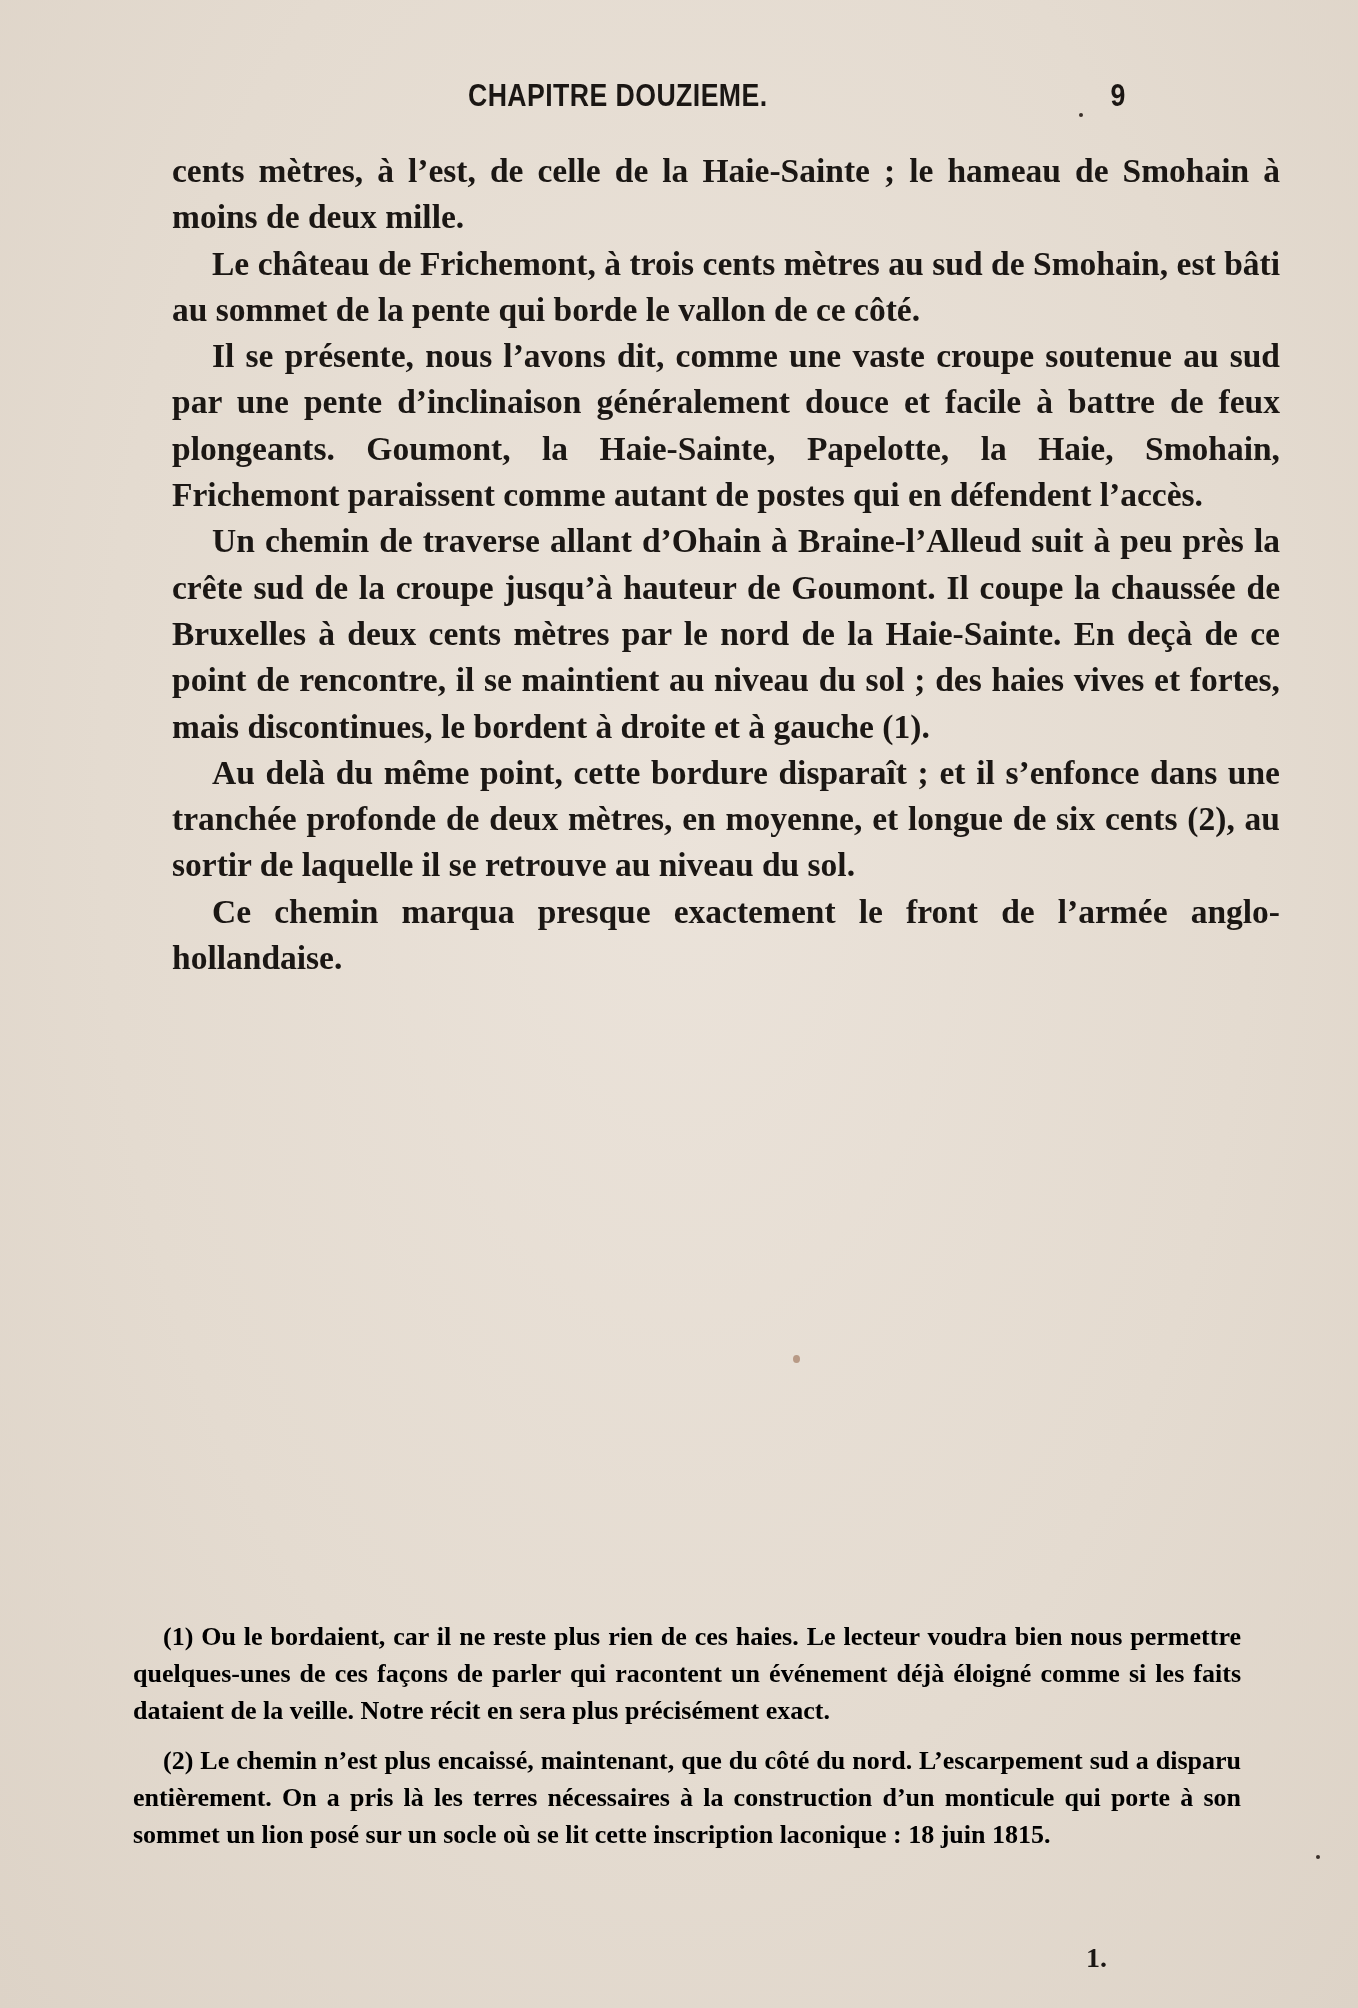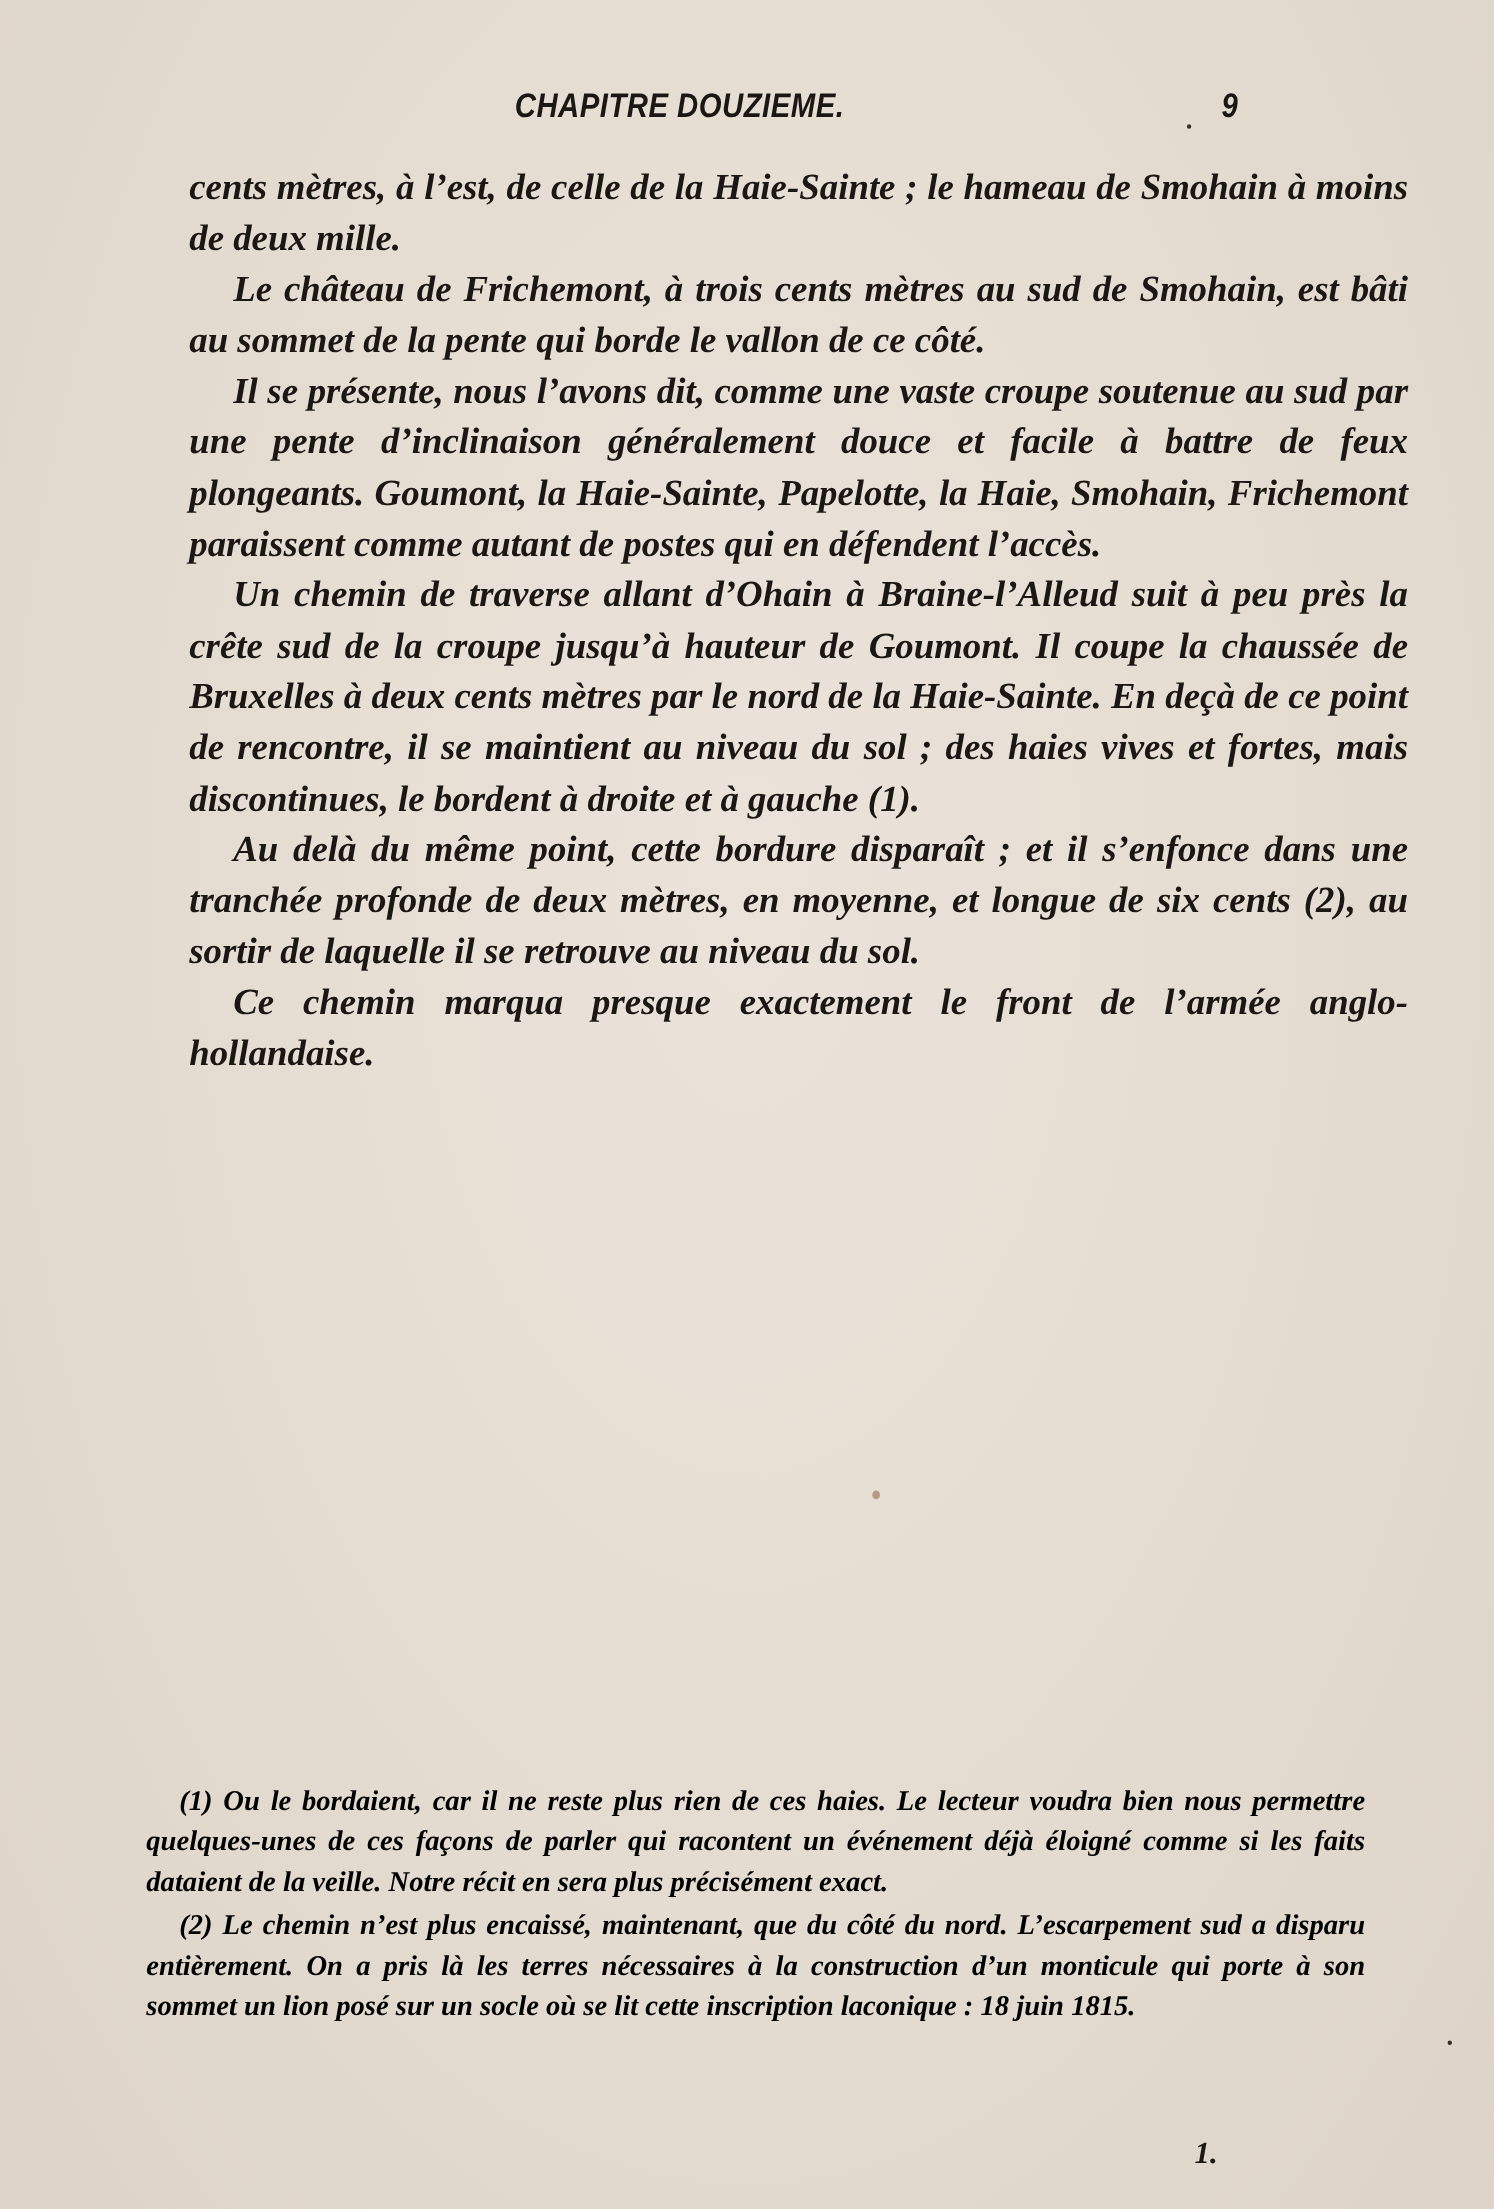--- a/index.html
+++ b/index.html
@@ -4,42 +4,42 @@
 <style>
   html, body { margin: 0; padding: 0; }
   body {
     width: 1358px; height: 2008px; overflow: hidden;
     background: #e6ddd3;
     background-image: radial-gradient(ellipse at 50% 40%, #ebe3da 0%, #e4dbd0 60%, #ddd3c7 100%);
     color: #1b1714;
     font-family: "Liberation Serif", serif;
     position: relative;
   }
-  .page { position: absolute; left: 0; top: 0; width: 1091px; height: 2008px; font-style: italic; }
+  .page { position: absolute; left: 0; top: 0; width: 1091px; height: 2008px; }
   .header {
     position: absolute; top: 78px; left: 468px; width: 770px; height: 46px;
     font-family: "Liberation Sans", sans-serif; font-weight: bold;
     font-size: 31px; letter-spacing: 0.5px; transform: scaleX(0.86); transform-origin: left top;
   }
   .running-title { position: absolute; left: 0; top: 0; }
   .page-number { position: absolute; left: 747px; top: 0; }
   .body-text {
     position: absolute; left: 128px; top: 148px; width: 1108px;
     font-family: "Liberation Serif", serif; font-weight: bold;
     font-size: 33.5px; line-height: 46.3px; text-align: justify; margin-left: 44px;
   }
   .body-text p { margin: 0; text-indent: 40px; }
   .body-text p.cont { text-indent: 0; }
   .footnotes {
     position: absolute; left: 133px; top: 1618px; width: 1108px;
     font-family: "Liberation Serif", serif; font-weight: bold;
     font-size: 26px; line-height: 37.2px; text-align: justify; color: #000000;
   }
   .footnotes p { margin: 0; text-indent: 30px; }
-  .footnotes .fn2 { margin-top: 1px; }
+  .footnotes .fn2 { margin-top: 12px; }
   .signature {
     position: absolute; left: 1086px; top: 1942px;
     font-family: "Liberation Serif", serif; font-weight: bold; font-size: 28px;
   }
   .speck { position: absolute; border-radius: 50%; background: #3a302a; }
 </style>
 </head>
 <body>
 
 <div class="page">

